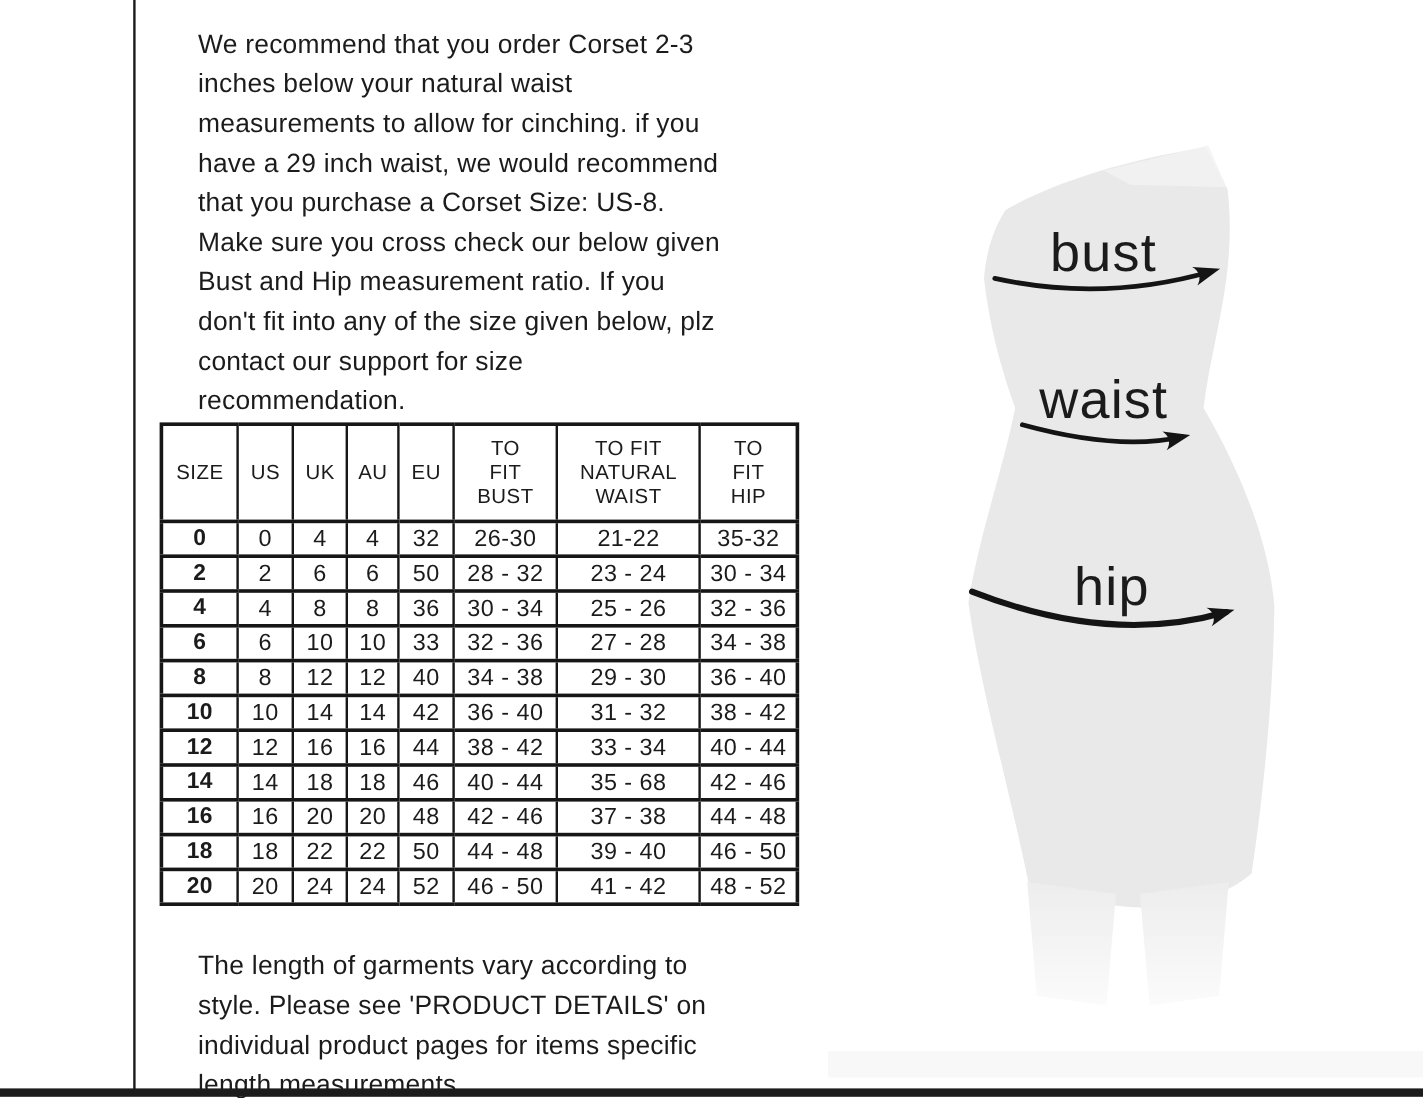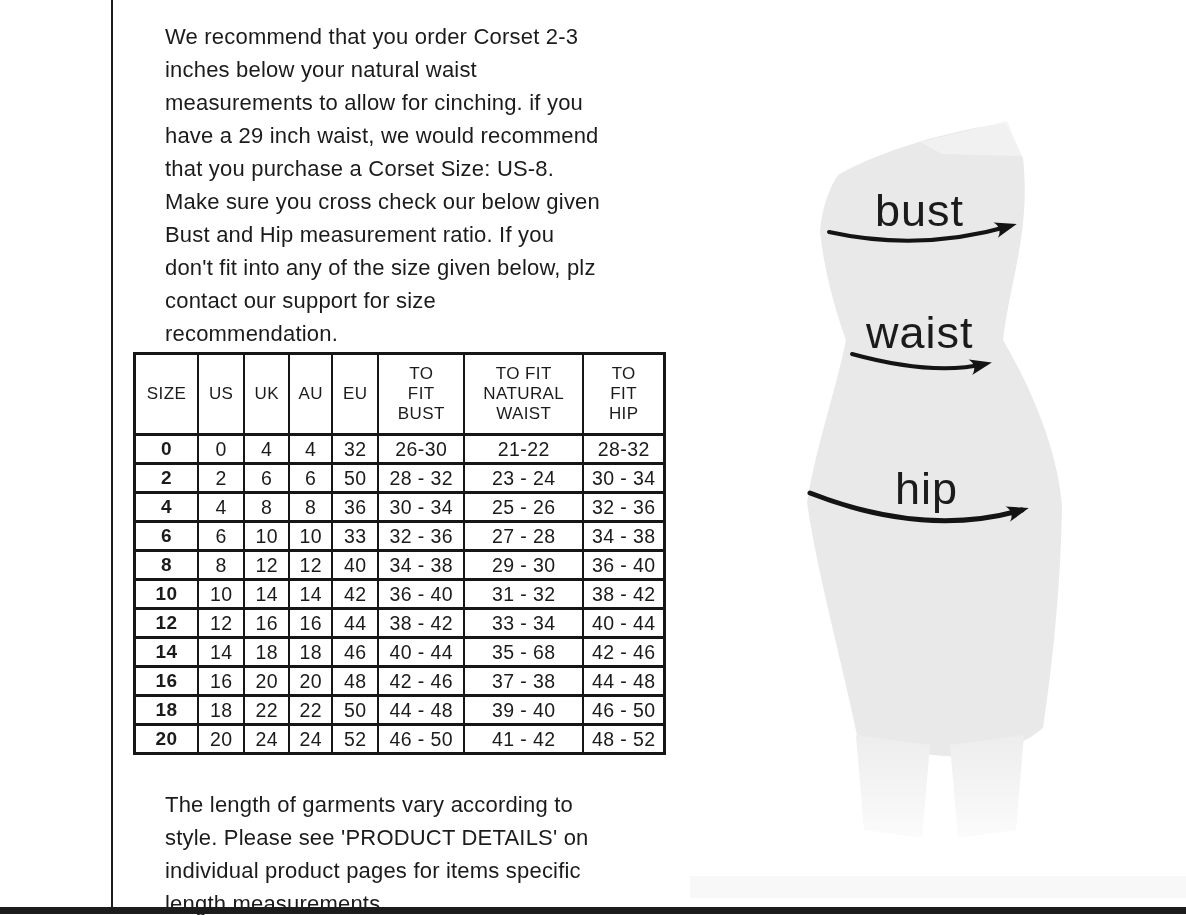--- a/index.html
+++ b/index.html
@@ -109,21 +109,21 @@
       </thead>
     <tbody>
         <tr>
           <td class="size-col">0</td>
           <td>0</td>
           <td>4</td>
           <td>4</td>
           <td>32</td>
           <td>26-30</td>
           <td>21-22</td>
-          <td>28-32</td>
+          <td>35-32</td>
         </tr>
         <tr>
           <td class="size-col">2</td>
           <td>2</td>
           <td>6</td>
           <td>6</td>
           <td>50</td>
           <td>28 - 32</td>
           <td>23 - 24</td>
           <td>30 - 34</td>

